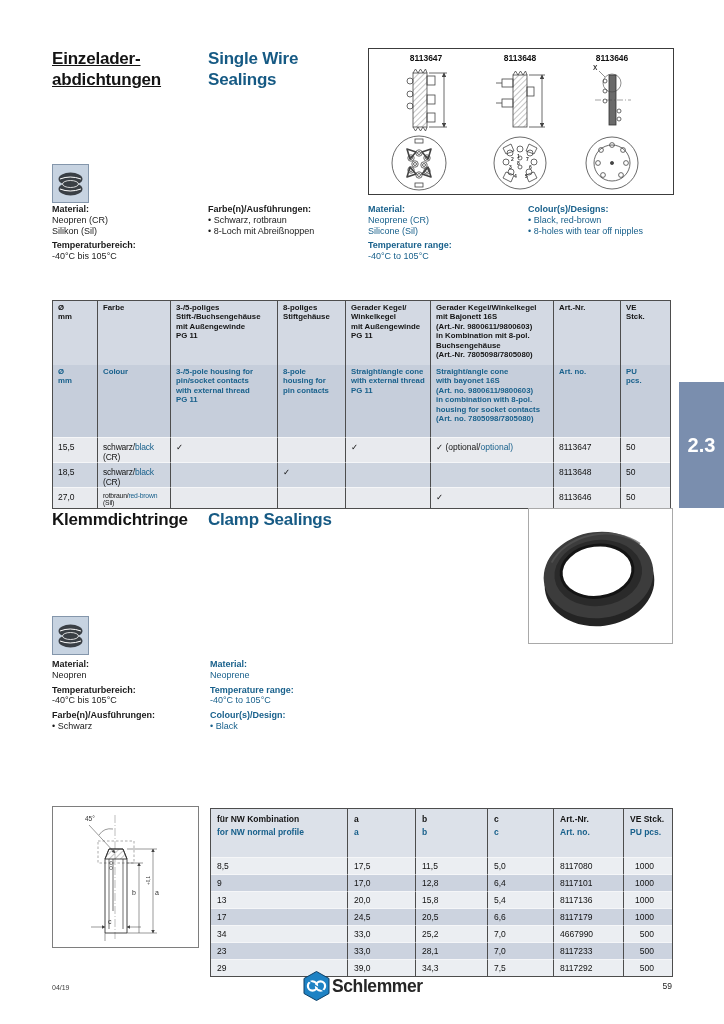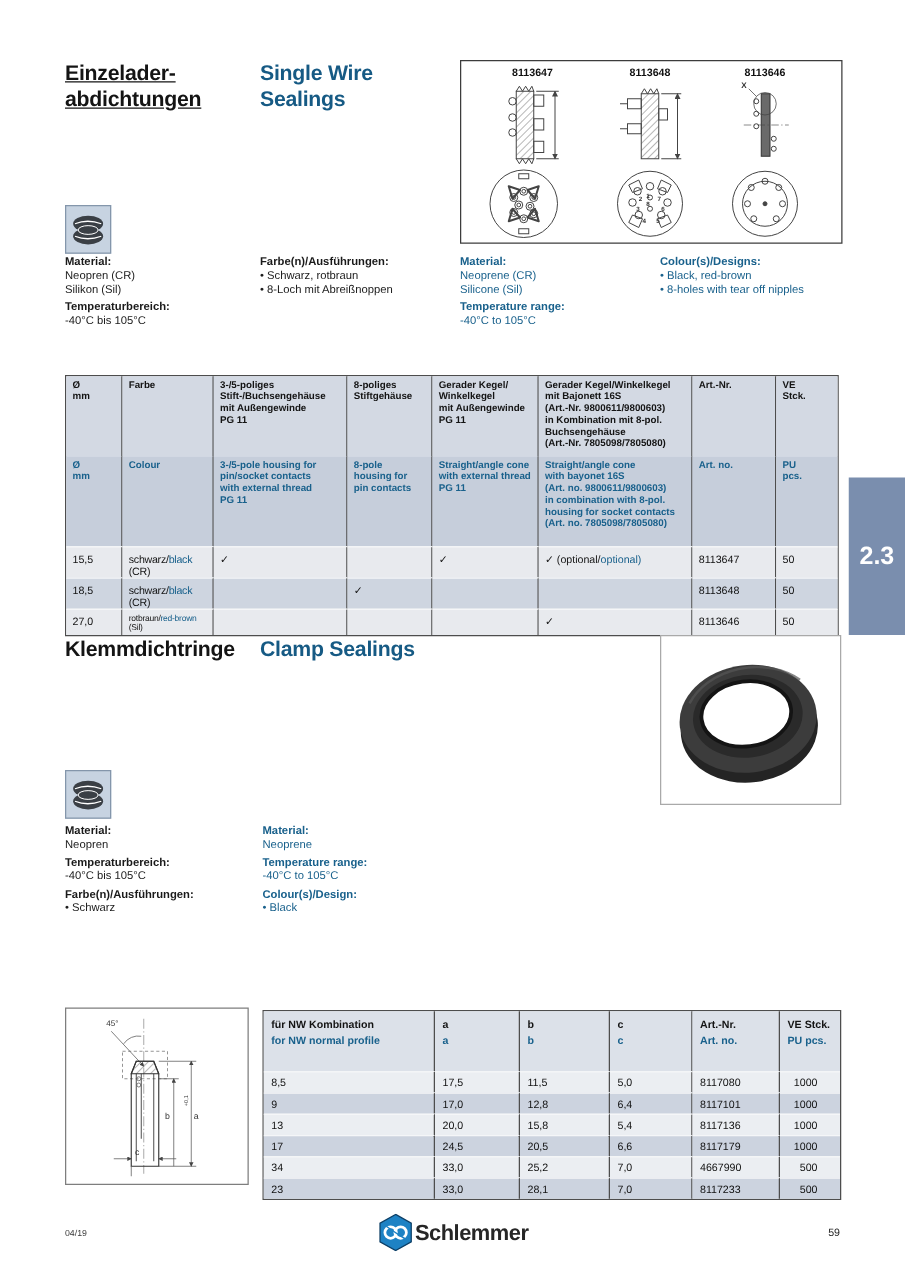--- a/index.html
+++ b/index.html
@@ -495,20 +495,28 @@
       <td><span class="pu-val">500</span></td>
     </tr>
     <tr class="r rd">
       <td class="bdr">23</td>
       <td class="bdr">33,0</td>
       <td class="bdr">28,1</td>
       <td class="bdr">7,0</td>
       <td class="bdr">8117233</td>
       <td><span class="pu-val">500</span></td>
     </tr>
+    <tr class="r rl">
+      <td class="bdr">29</td>
+      <td class="bdr">39,0</td>
+      <td class="bdr">34,3</td>
+      <td class="bdr">7,5</td>
+      <td class="bdr">8117292</td>
+      <td><span class="pu-val">500</span></td>
+    </tr>
   </tbody>
     </table>
 
   <div class="abs foot-date">04/19</div>
   <div class="abs logo">
     <svg width="27" height="30" viewBox="0 0 27 30">
       <polygon points="13.5,0.5 26,7.5 26,22.5 13.5,29.5 1,22.5 1,7.5" fill="#1e82c4" stroke="#0d3f66" stroke-width="1"></polygon>
       <circle cx="9.5" cy="15" r="4.6" fill="none" stroke="#ffffff" stroke-width="2.2"></circle>
       <circle cx="17.5" cy="15" r="4.6" fill="none" stroke="#ffffff" stroke-width="2.2"></circle>
       <path d="M6,10 q7,5 15,10" stroke="#1e82c4" stroke-width="1.2" fill="none"></path>

